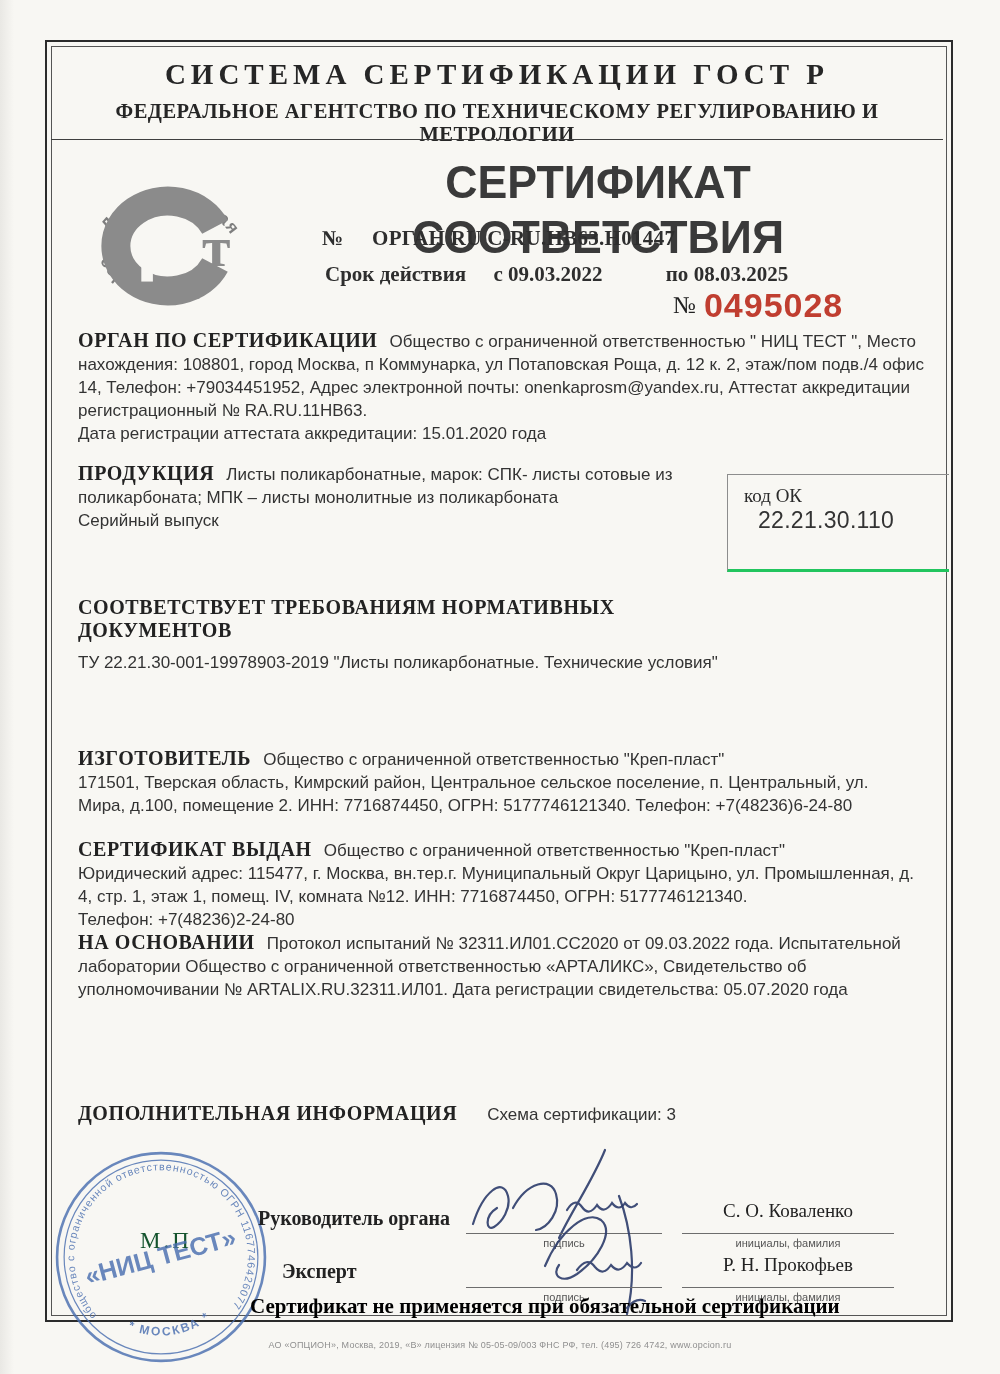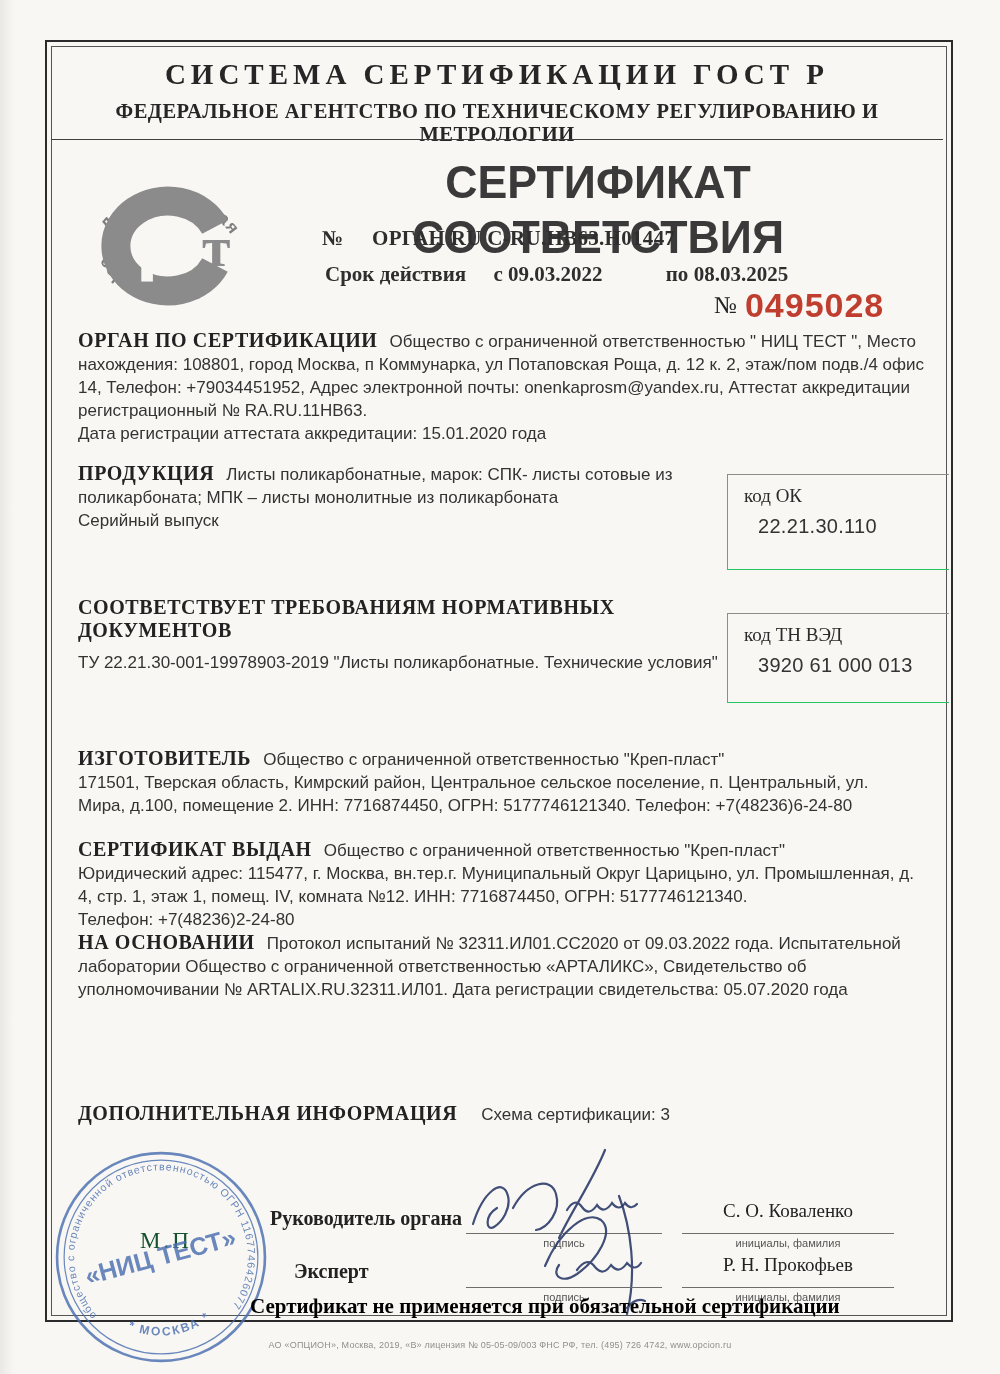--- a/index.html
+++ b/index.html
@@ -19,33 +19,33 @@
   .doc-title{left:252px;top:154px;width:692px;text-align:center;font-size:47px;font-weight:700;
         color:#3a3a3a;transform:scaleX(0.95);transform-origin:center;letter-spacing:0px;}
   .reg-label{left:322px;top:226px;font-family:"Liberation Serif",serif;font-weight:bold;font-size:21px;}
   .reg-value{left:372px;top:226px;font-family:"Liberation Serif",serif;font-weight:bold;font-size:21px;letter-spacing:0.3px;}
   .validity{left:325px;top:262px;font-family:"Liberation Serif",serif;font-weight:bold;font-size:21px;}
   .validity span{display:inline-block;}
   .v-prep1{margin-left:22px;}
   .v-from{}
   .v-prep2{margin-left:58px;}
   .v-to{}
-  .blank-no{left:714px;top:286px;font-size:24px;}
+  .blank-no{left:673px;top:286px;font-size:24px;}
   .blank-no .no-sign{font-family:"Liberation Serif",serif;font-size:24px;color:#222;}
   .blank-no .red{font-size:34px;font-weight:700;color:#c03e30;letter-spacing:1px;margin-left:8px;
         vertical-align:-4px;}
   .sec-head{font-family:"Liberation Serif",serif;font-weight:bold;font-size:20px;color:#222;
         letter-spacing:0.6px;margin-right:12px;}
   .body-txt{font-size:17px;line-height:23px;color:#333;}
   .para{line-height:23px;}
-  .code-box{border-top:1px solid #8d8d8d;border-left:1px solid #8d8d8d;border-bottom:1px solid #22c55e;
+  .code-box{border-top:1px solid #8d8d8d;border-left:1px solid #8d8d8d;border-bottom:3px solid #22c55e;
         padding:10px 0 0 16px;}
   .code-label{font-family:"Liberation Serif",serif;font-size:19px;color:#2b2b2b;}
-  .code-value{font-size:20px;color:#333;margin-top:8px;margin-left:14px;letter-spacing:0.3px;}
-  .role{font-family:"Liberation Serif",serif;font-weight:bold;font-size:20px;color:#222;margin-left:12px;}
+  .code-value{font-size:23px;color:#333;margin-top:0;margin-left:14px;letter-spacing:0.3px;}
+  .role{font-family:"Liberation Serif",serif;font-weight:bold;font-size:20px;color:#222;}
   .sig-line{height:1px;background:#6d6d6d;}
   .cap{font-size:11px;color:#555;text-align:center;}
   .name{font-family:"Liberation Serif",serif;font-size:19px;color:#222;text-align:center;}
   .mp{font-family:"Liberation Serif",serif;font-size:23px;color:#14532d;letter-spacing:3px;}
   .note{font-family:"Liberation Serif",serif;font-weight:bold;font-size:21px;color:#000000;}
   .fine{left:0;top:1340px;width:1000px;text-align:center;font-size:9px;color:#8f8f8f;letter-spacing:0.2px;}
   .stamp{opacity:0.82;}
 </style>
 </head>
 <body>
@@ -105,42 +105,38 @@
   </div>
   <div class="abs code-box" style="left:727px;top:474px;width:205px;height:84px;">
     <div class="code-label">код ОК</div>
     <div class="code-value">22.21.30.110</div>
   </div>
 
   <div class="abs" style="left:78px;top:596px;width:660px;">
     <div class="sec-head">СООТВЕТСТВУЕТ ТРЕБОВАНИЯМ НОРМАТИВНЫХ ДОКУМЕНТОВ</div>
     <div class="body-txt" style="margin-top:9px;">ТУ 22.21.30-001-19978903-2019 "Листы поликарбонатные. Технические условия"</div>
   </div>
-  <div class="abs code-box" style="left:727px;top:613px;width:205px;height:78px;">
-    <div class="code-label">код ТН ВЭД</div>
-    <div class="code-value">3920 61 000 013</div>
-  </div>
 
   <div class="abs para" style="left:78px;top:747px;width:860px;">
     <span class="sec-head">ИЗГОТОВИТЕЛЬ</span><span class="body-txt">Общество с ограниченной ответственностью "Креп-пласт"</span>
     <div class="body-txt" style="width:800px;">171501, Тверская область, Кимрский район, Центральное сельское поселение, п. Центральный, ул. Мира, д.100, помещение 2. ИНН: 7716874450, ОГРН: 5177746121340. Телефон: +7(48236)6-24-80</div>
   </div>
 
   <div class="abs para" style="left:78px;top:838px;width:860px;">
     <span class="sec-head">СЕРТИФИКАТ ВЫДАН</span><span class="body-txt">Общество с ограниченной ответственностью "Креп-пласт"</span>
     <div class="body-txt" style="width:845px;">Юридический адрес: 115477, г. Москва, вн.тер.г. Муниципальный Округ Царицыно, ул. Промышленная, д. 4, стр. 1, этаж 1, помещ. IV, комната №12. ИНН: 7716874450, ОГРН: 5177746121340.</div>
     <div class="body-txt">Телефон: +7(48236)2-24-80</div>
   </div>
 
   <div class="abs para" style="left:78px;top:931px;width:852px;">
     <span class="sec-head">НА ОСНОВАНИИ</span><span class="body-txt">Протокол испытаний № 32311.ИЛ01.СС2020 от 09.03.2022 года. Испытательной лаборатории Общество с ограниченной ответственностью «АРТАЛИКС», Свидетельство об уполномочивании № ARTALIX.RU.32311.ИЛ01. Дата регистрации свидетельства: 05.07.2020 года</span>
   </div>
 
   <div class="abs" style="left:78px;top:1102px;">
-    <span class="sec-head">ДОПОЛНИТЕЛЬНАЯ ИНФОРМАЦИЯ</span><span class="body-txt" style="margin-left:12px;">Схема сертификации: 3</span>
+    <span class="sec-head">ДОПОЛНИТЕЛЬНАЯ ИНФОРМАЦИЯ</span><span class="body-txt" style="margin-left:18px;">Схема сертификации: 3</span>
   </div>
 
   <div class="abs mp" style="left:140px;top:1228px;">М.П</div>
 
   <svg class="abs stamp" style="left:50px;top:1146px;" width="222" height="222" viewBox="0 0 220 220">
     <defs>
       <path id="stampRing" d="M 49.2,170.8 A 86,86 0 1 1 170.8,170.8"></path>
       <path id="stampBottom" d="M 54.9,165.1 A 78,78 0 0 0 165.1,165.1"></path>
     </defs>
     <circle cx="110" cy="110" r="103" fill="none" stroke="#4a6fb0" stroke-width="2.6"></circle>

